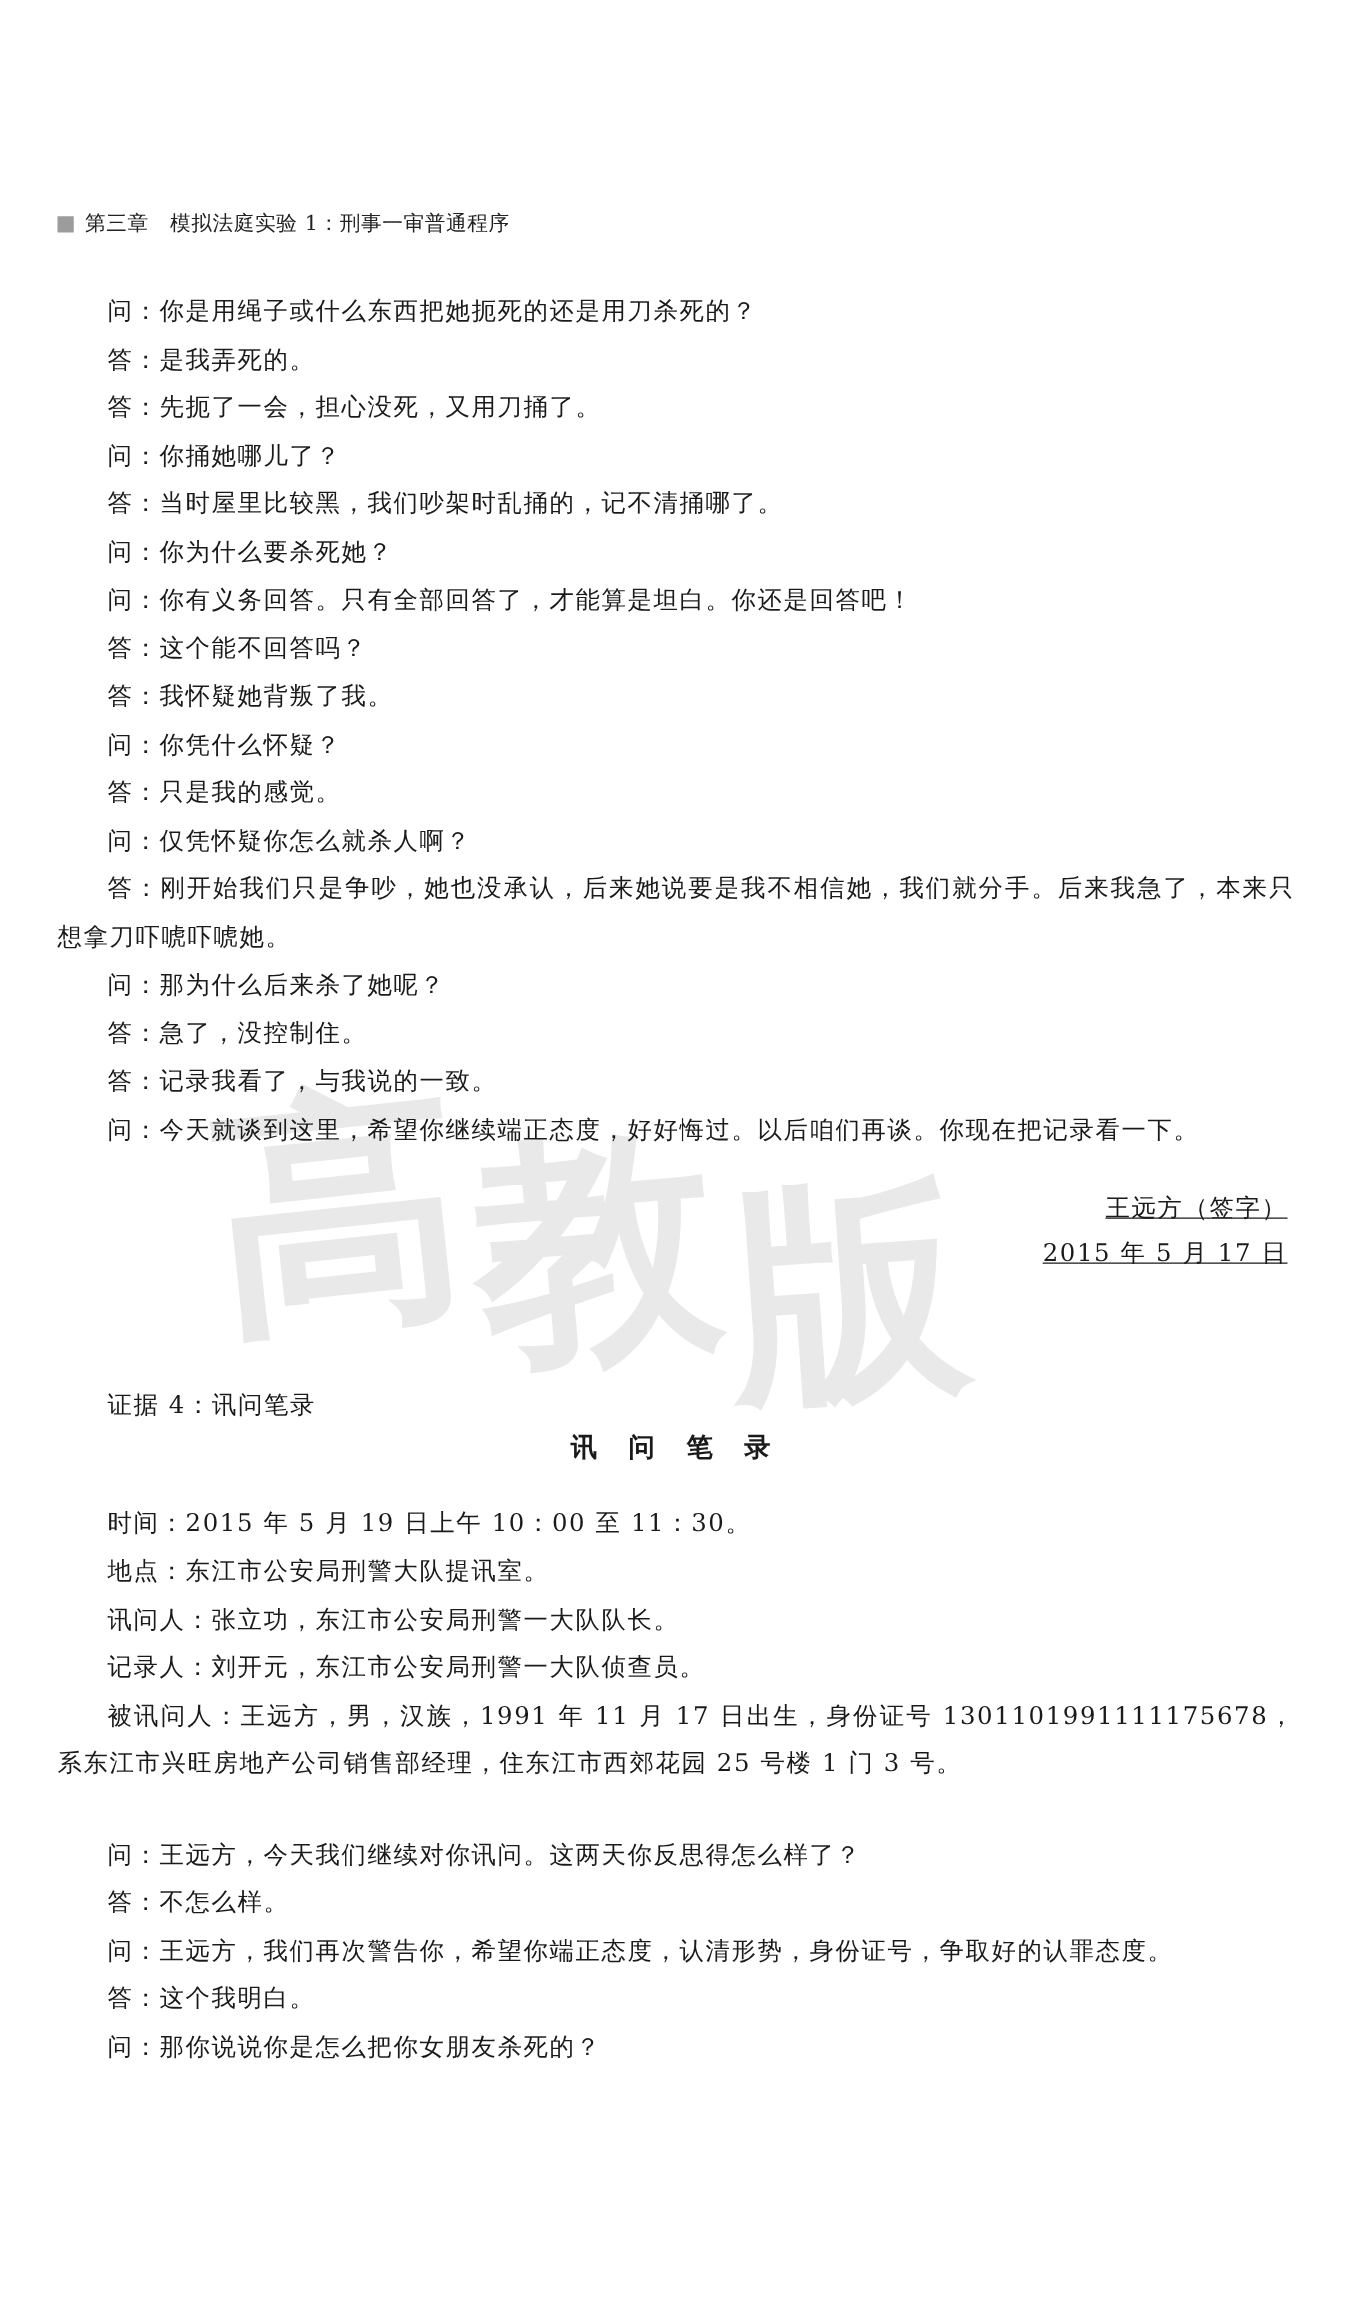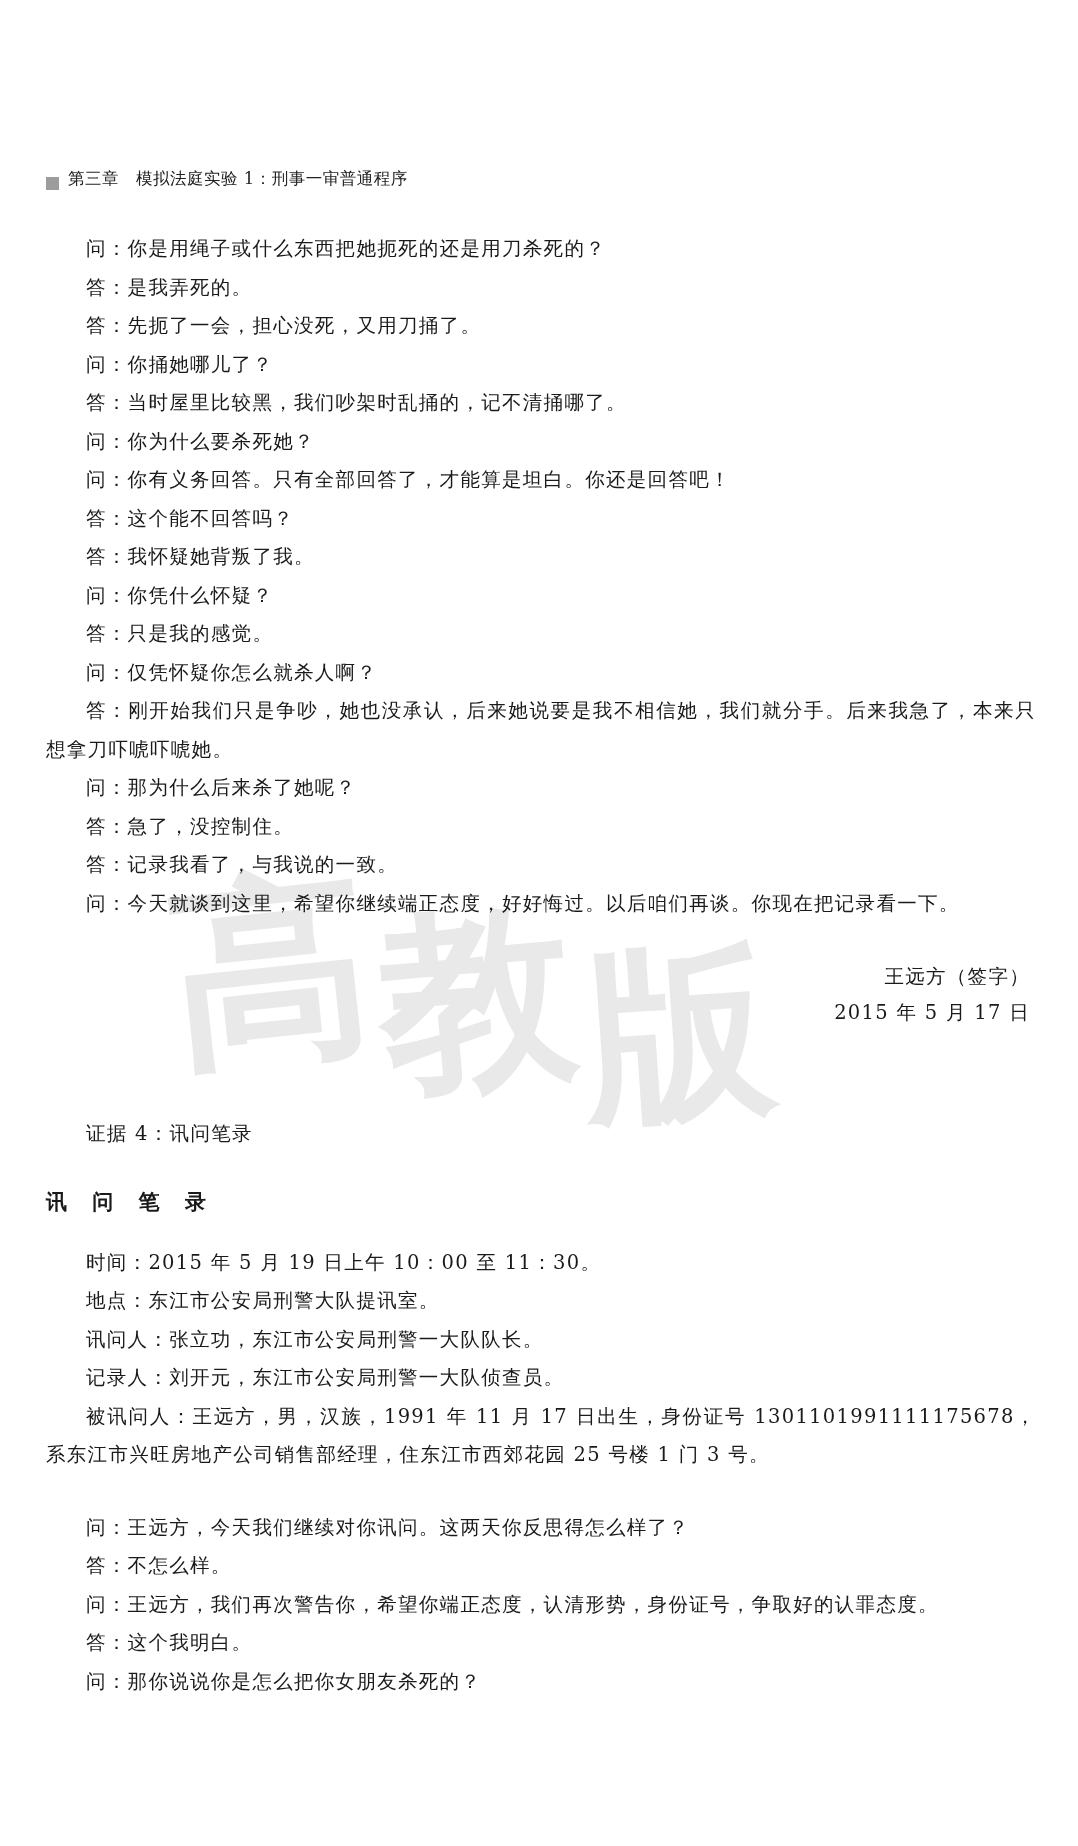--- a/index.html
+++ b/index.html
@@ -49,21 +49,21 @@
     position: relative;
     z-index: 2;
   }
 
   
   .runhead {
     position: absolute;
     left: 46px;
     top: 168px;
     display: flex;
-    align-items: flex-end;
+    align-items: center;
     font-size: 16.5px;
     letter-spacing: 0.5px;
     color: #222;
     white-space: nowrap;
   }
   .runhead .marker {
     display: inline-block;
     width: 13px;
     height: 13px;
     background: #9c9c9c;
@@ -81,35 +81,36 @@
     margin: 0;
     font-size: 19.5px;
     line-height: 38.5px;
     letter-spacing: 1.3px;
     text-align: justify;
   }
   p.ind {
     text-indent: 40px;
   }
   .sig {
-    margin-top: 36px;
+    margin-top: 26px;
     text-align: right;
     font-size: 19.5px;
     line-height: 36px;
     letter-spacing: 1.3px;
     padding-right: 6px;
+    text-decoration: underline;
   }
   .evidence-label {
     margin-top: 84px;
     font-size: 19.5px;
     letter-spacing: 1.3px;
     text-indent: 40px;
   }
   .doc-title {
-    margin-top: 34px;
+    text-align: center;
     font-size: 21px;
     font-weight: bold;
     letter-spacing: 9px;
     font-family: "DejaVu Sans", "Liberation Sans", sans-serif;
   }
   .meta {
     margin-top: 28px;
   }
   .meta p { text-indent: 40px; }
   .gap { height: 34px; }

